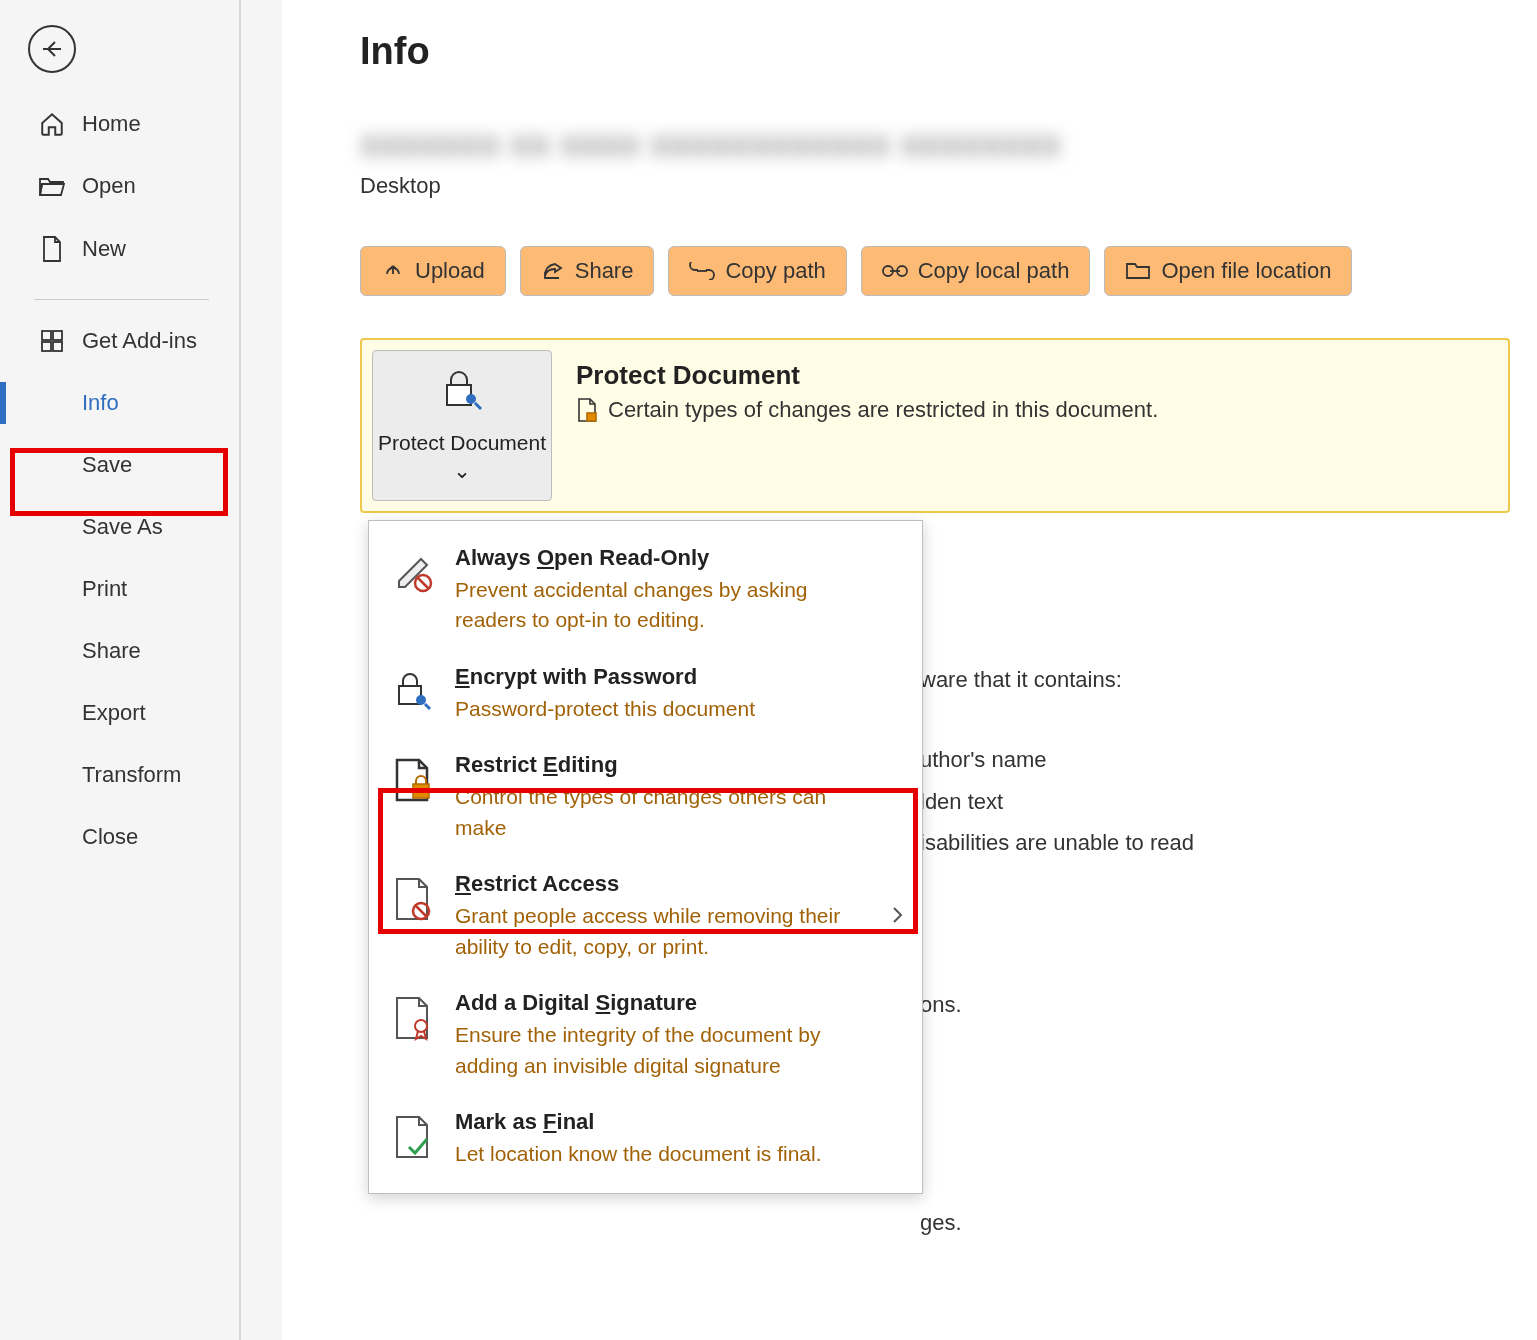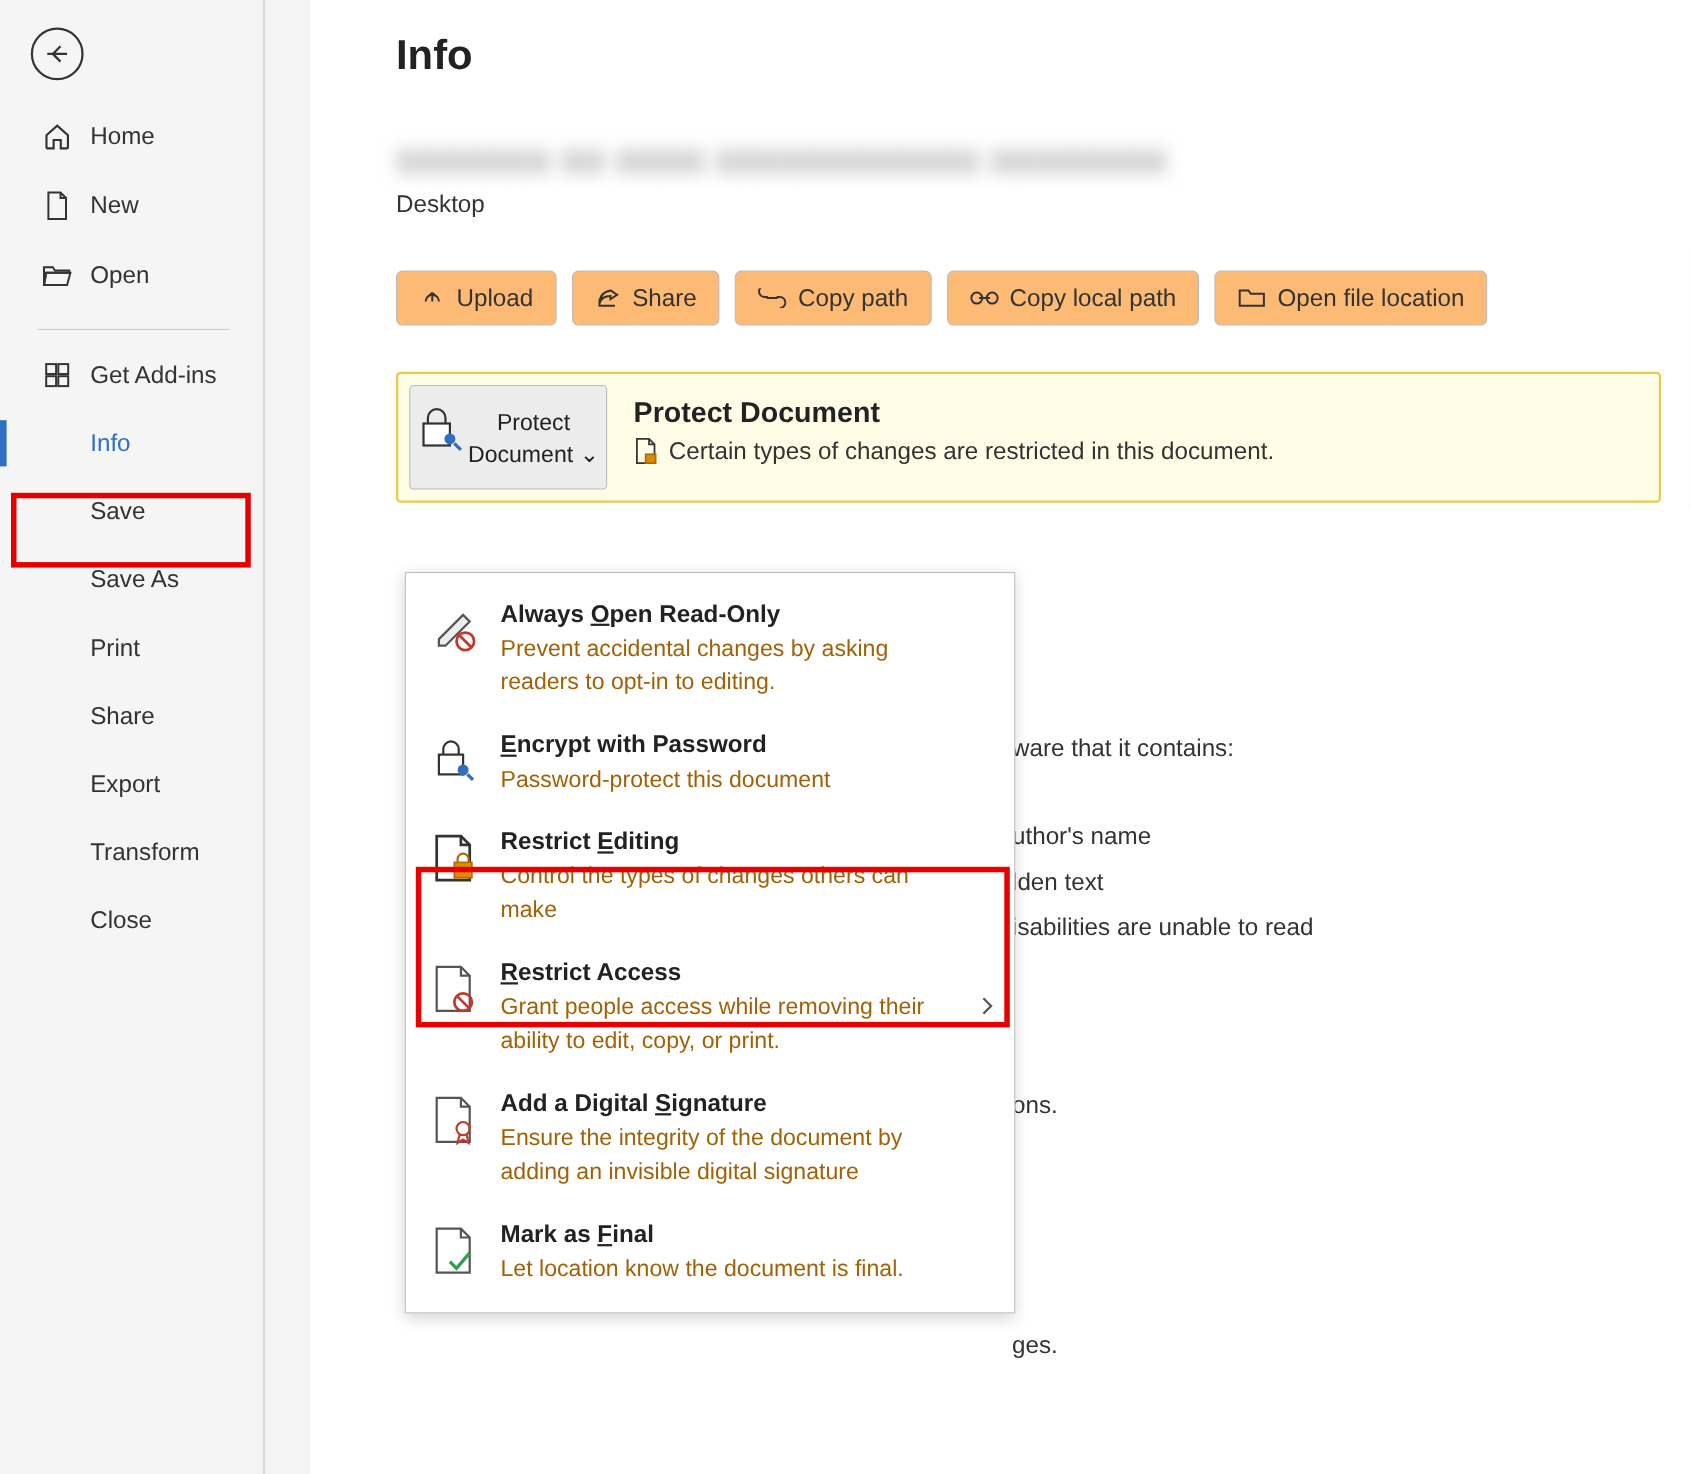--- a/index.html
+++ b/index.html
@@ -89,21 +89,21 @@
     align-items: stretch;
     padding: 10px;
     gap: 24px;
     position: relative;
   }
   .protect-left {
     background: #edecec;
     border: 1px solid #bcbcbc;
     border-radius: 4px;
     width: 180px;
-    display: flex; flex-direction: row; align-items: center; justify-content: center;
+    display: flex; flex-direction: column; align-items: center; justify-content: center;
     padding: 18px 4px 14px;
     cursor: pointer;
   }
   .protect-left .pl-icon { margin-bottom: 14px; }
   .protect-left .pl-label { font-size: 21px; text-align: center; line-height: 1.35; }
   .protect-right { padding-top: 10px; }
   .protect-right h2 { font-size: 26px; font-weight: 600; margin-bottom: 6px; }
   .protect-right .desc-row { display: flex; align-items: center; gap: 10px; font-size: 22px; color: #333; }
 
   .bg-lines {
@@ -155,35 +155,35 @@
     <li class="nav-item">
       <span class="icon-slot">
         <svg width="26" height="26" viewBox="0 0 24 24" fill="none" stroke="#333" stroke-width="1.8">
             <path d="M3 11l9-8 9 8v10a1 1 0 0 1-1 1h-5v-7h-6v7H4a1 1 0 0 1-1-1z"></path>
           </svg>
       </span>
       <span>Home</span>
     </li>
     <li class="nav-item">
       <span class="icon-slot">
+        <svg width="28" height="22" viewBox="0 0 28 22" fill="none" stroke="#333" stroke-width="1.8">
+            <path d="M2 4h8l2 3h13v2H4l-2 11V4z"></path>
+            <path d="M4 9h22l-3 11H2z"></path>
+          </svg>
+      </span>
+      <span>Open</span>
+    </li>
+    <li class="nav-item">
+      <span class="icon-slot">
         <svg width="24" height="28" viewBox="0 0 24 28" fill="none" stroke="#333" stroke-width="1.8">
             <path d="M4 2h11l5 5v19H4z"></path>
             <path d="M15 2v5h5"></path>
           </svg>
       </span>
       <span>New</span>
-    </li>
-    <li class="nav-item">
-      <span class="icon-slot">
-        <svg width="28" height="22" viewBox="0 0 28 22" fill="none" stroke="#333" stroke-width="1.8">
-            <path d="M2 4h8l2 3h13v2H4l-2 11V4z"></path>
-            <path d="M4 9h22l-3 11H2z"></path>
-          </svg>
-      </span>
-      <span>Open</span>
     </li>
   </ul>
   <hr class="nav-sep">
   <ul class="nav-list">
     <li class="nav-item">
       <span class="icon-slot">
         <svg width="24" height="24" viewBox="0 0 24 24" fill="none" stroke="#333" stroke-width="1.8">
             <rect x="2" y="2" width="9" height="9"></rect>
             <rect x="13" y="2" width="9" height="9"></rect>
             <rect x="2" y="13" width="9" height="9"></rect>

